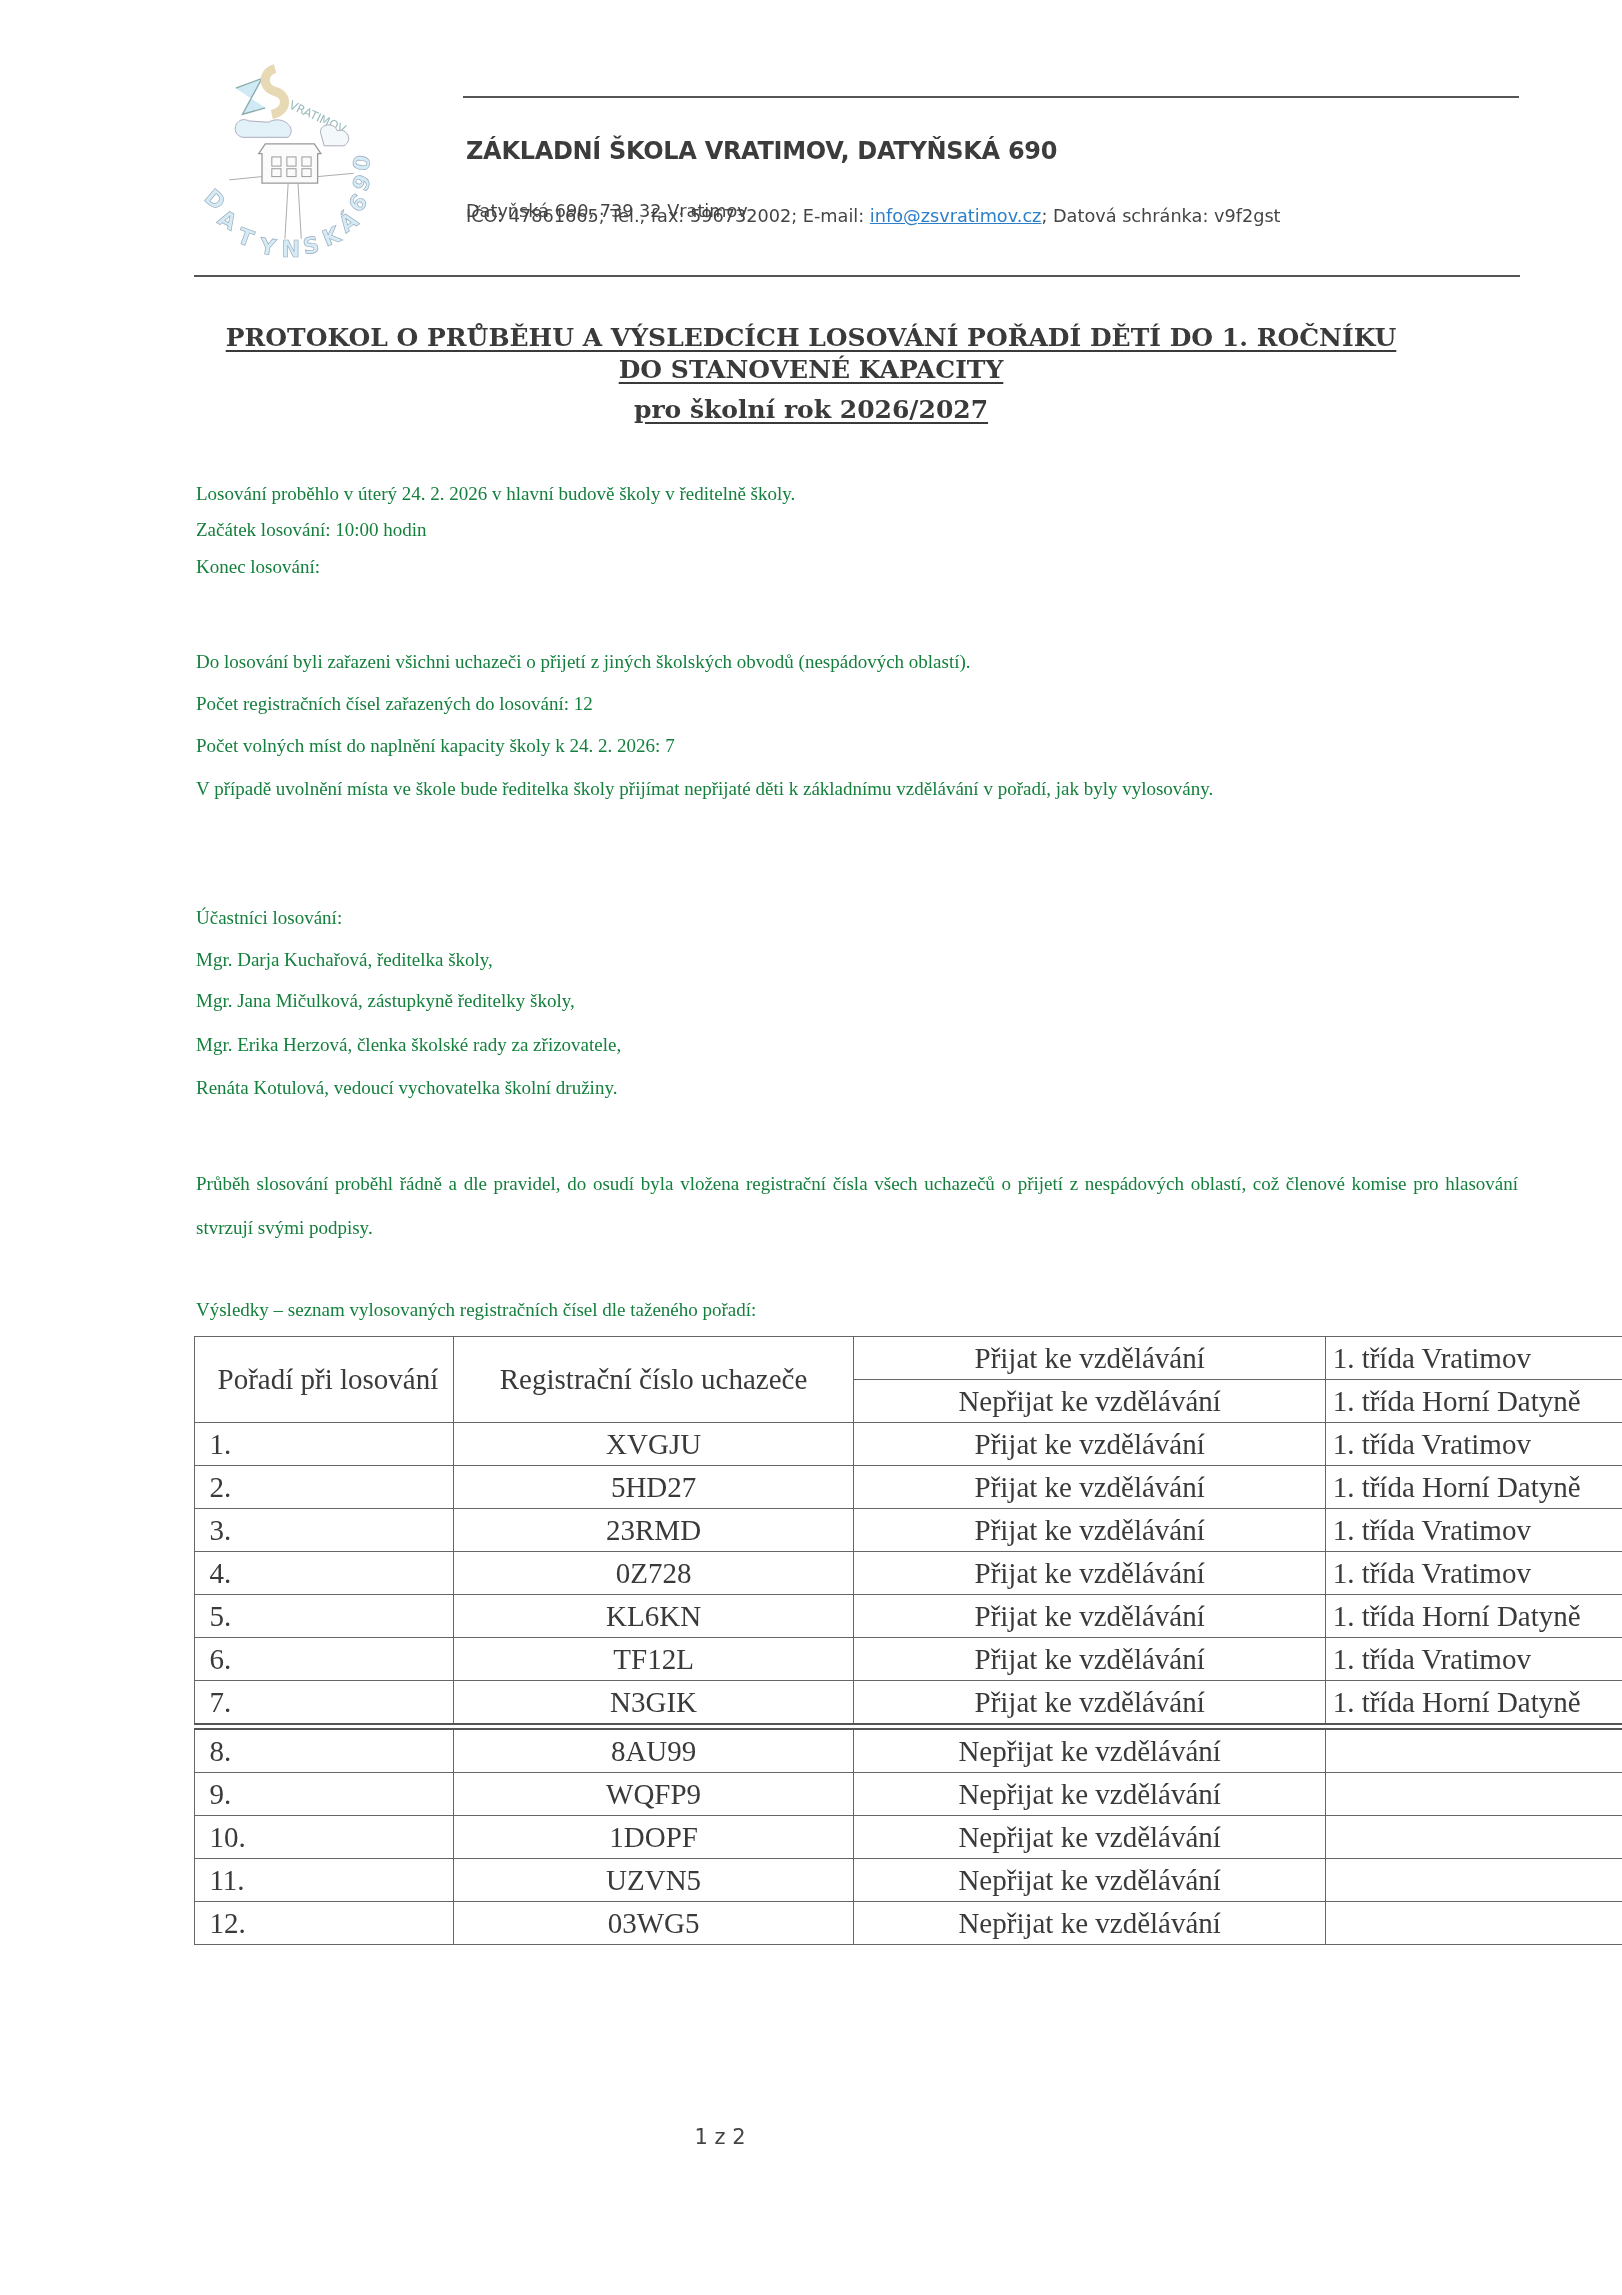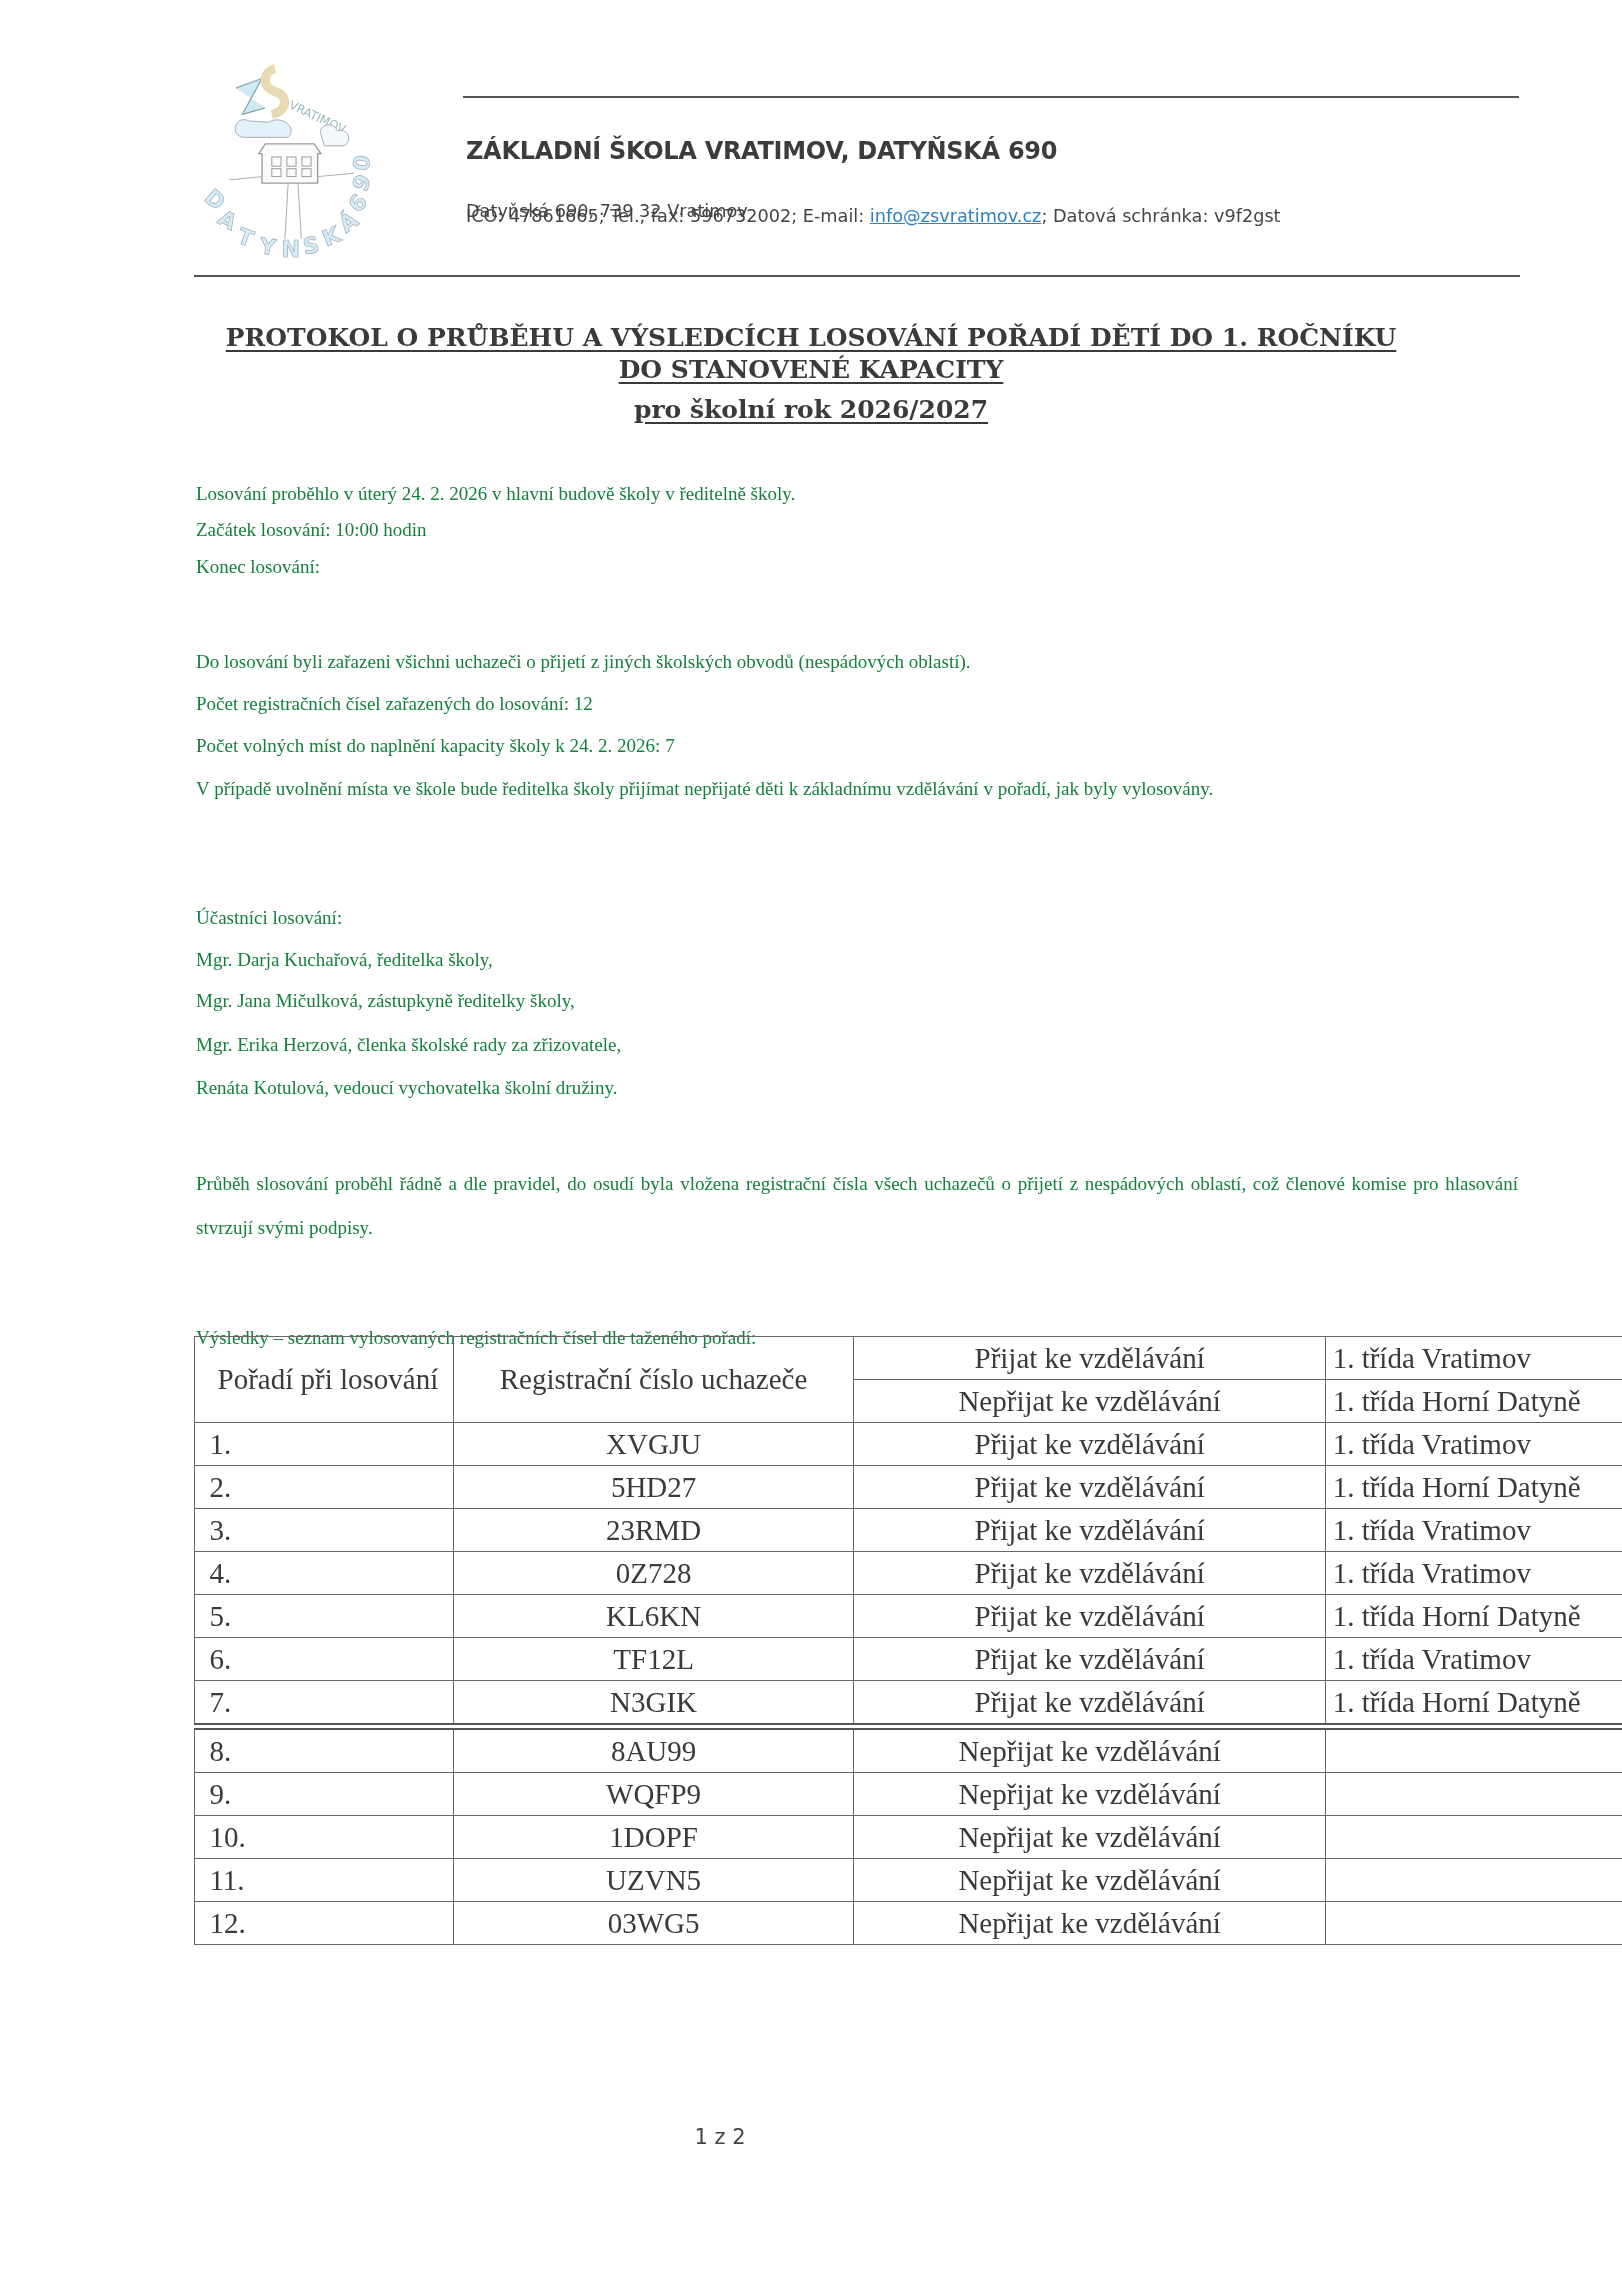--- a/index.html
+++ b/index.html
@@ -107,21 +107,21 @@
 <div class="abs p wrap" style="top:767px;">V případě uvolnění místa ve škole bude ředitelka školy přijímat nepřijaté děti k základnímu vzdělávání v pořadí, jak byly vylosovány.</div>
 
 <div class="abs p" style="top:906px;">Účastníci losování:</div>
 <div class="abs p" style="top:948px;">Mgr. Darja Kuchařová, ředitelka školy,</div>
 <div class="abs p" style="top:989px;">Mgr. Jana Mičulková, zástupkyně ředitelky školy,</div>
 <div class="abs p" style="top:1033px;">Mgr. Erika Herzová, členka školské rady za zřizovatele,</div>
 <div class="abs p" style="top:1076px;">Renáta Kotulová, vedoucí vychovatelka školní družiny.</div>
 
 <div class="abs p wrap" style="top:1162px;">Průběh slosování proběhl řádně a dle pravidel, do osudí byla vložena registrační čísla všech uchazečů o přijetí z nespádových oblastí, což členové komise pro hlasování stvrzují svými podpisy.</div>
 
-<div class="abs p" style="top:1298px;margin-top:28px;">Výsledky – seznam vylosovaných registračních čísel dle taženého pořadí:</div>
+<div class="abs p" style="top:1298px;">Výsledky – seznam vylosovaných registračních čísel dle taženého pořadí:</div>
 
 <div class="abs table-wrap">
   <table class="results">
     <thead>
       <tr>
         <td class="c1" rowspan="2">Pořadí při losování</td>
         <td class="c2" rowspan="2">Registrační číslo uchazeče</td>
         <td class="c3">Přijat ke vzdělávání</td>
         <td class="c4">1. třída Vratimov</td>
       </tr>

